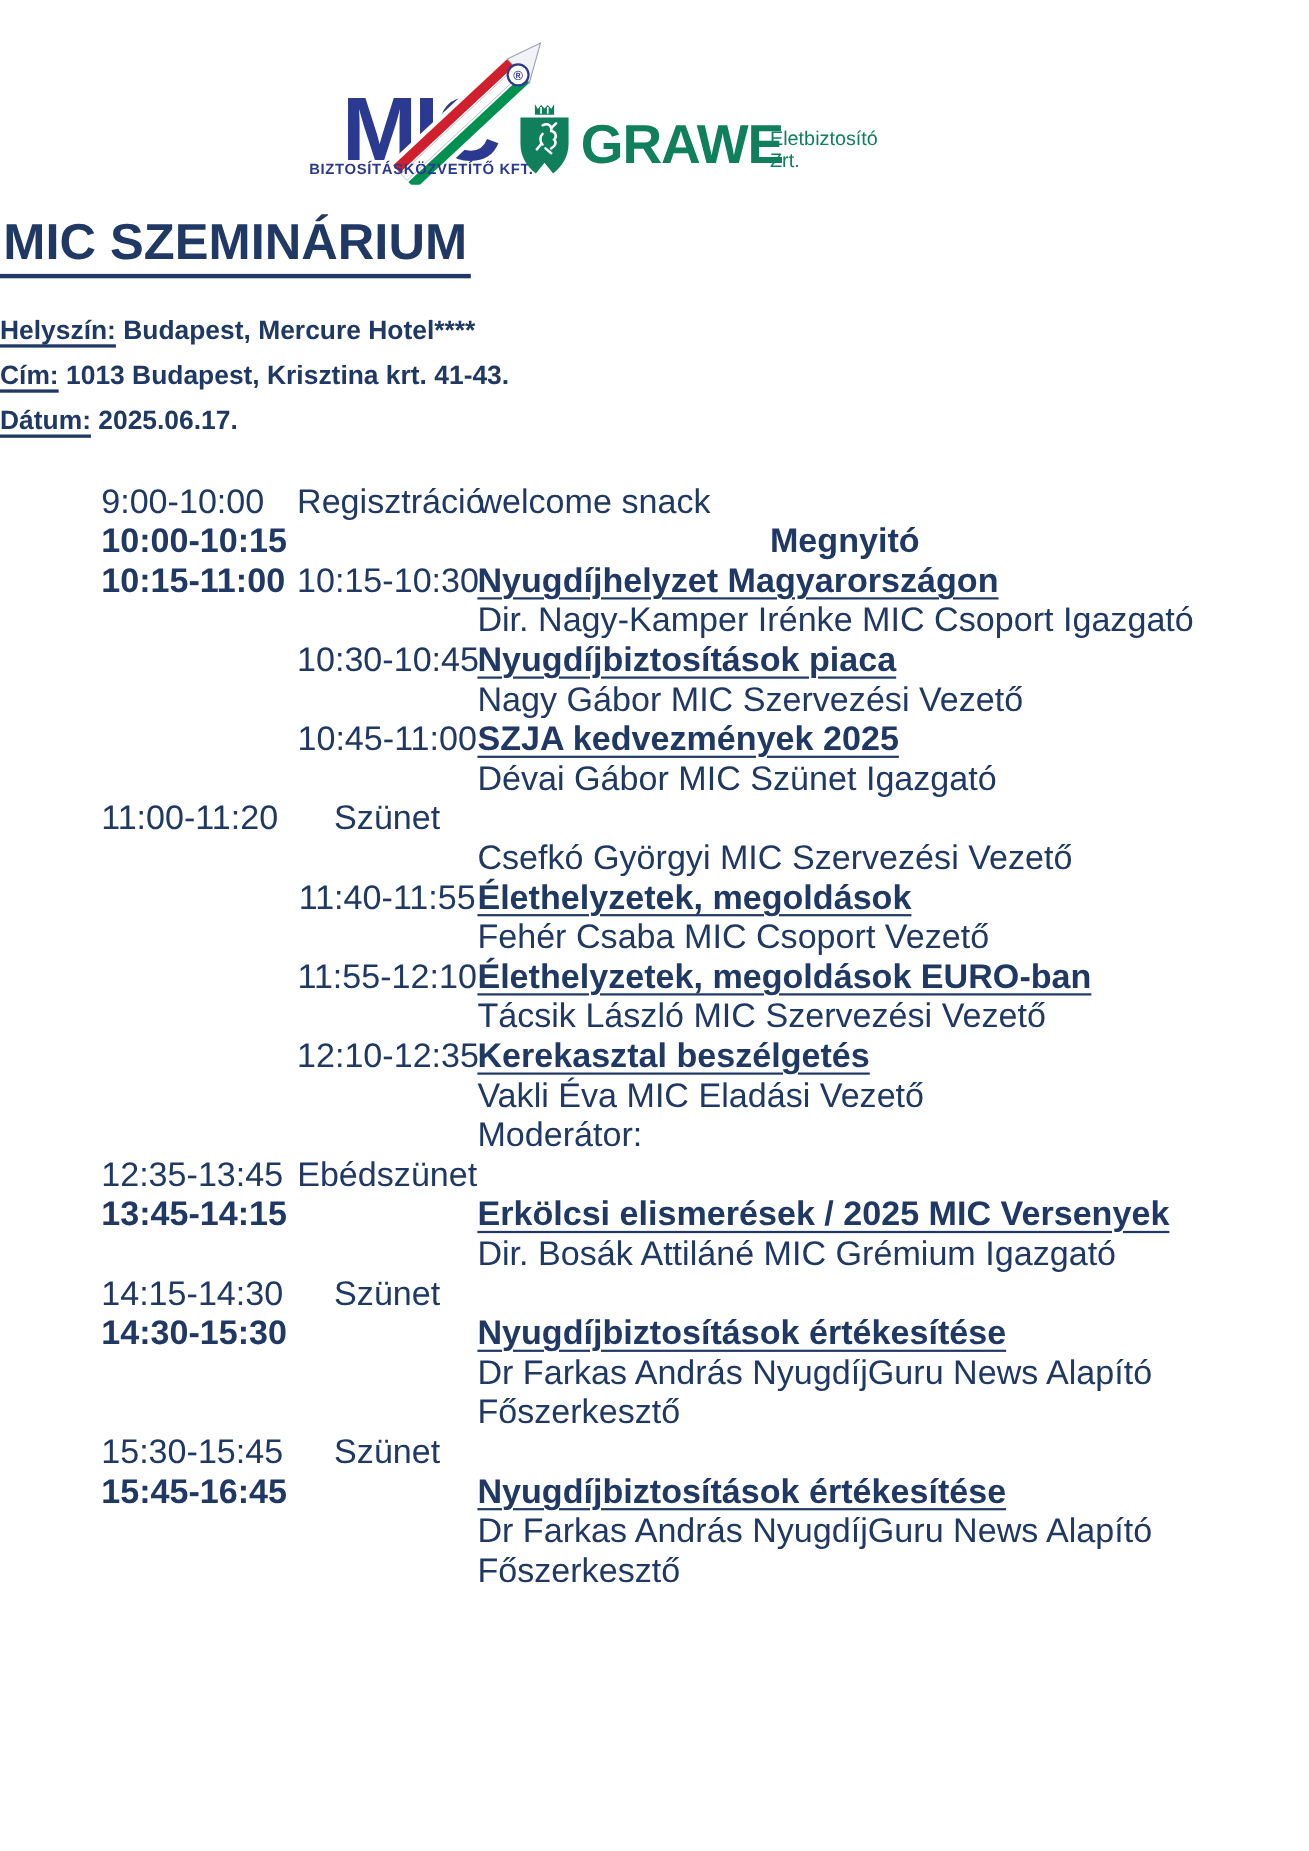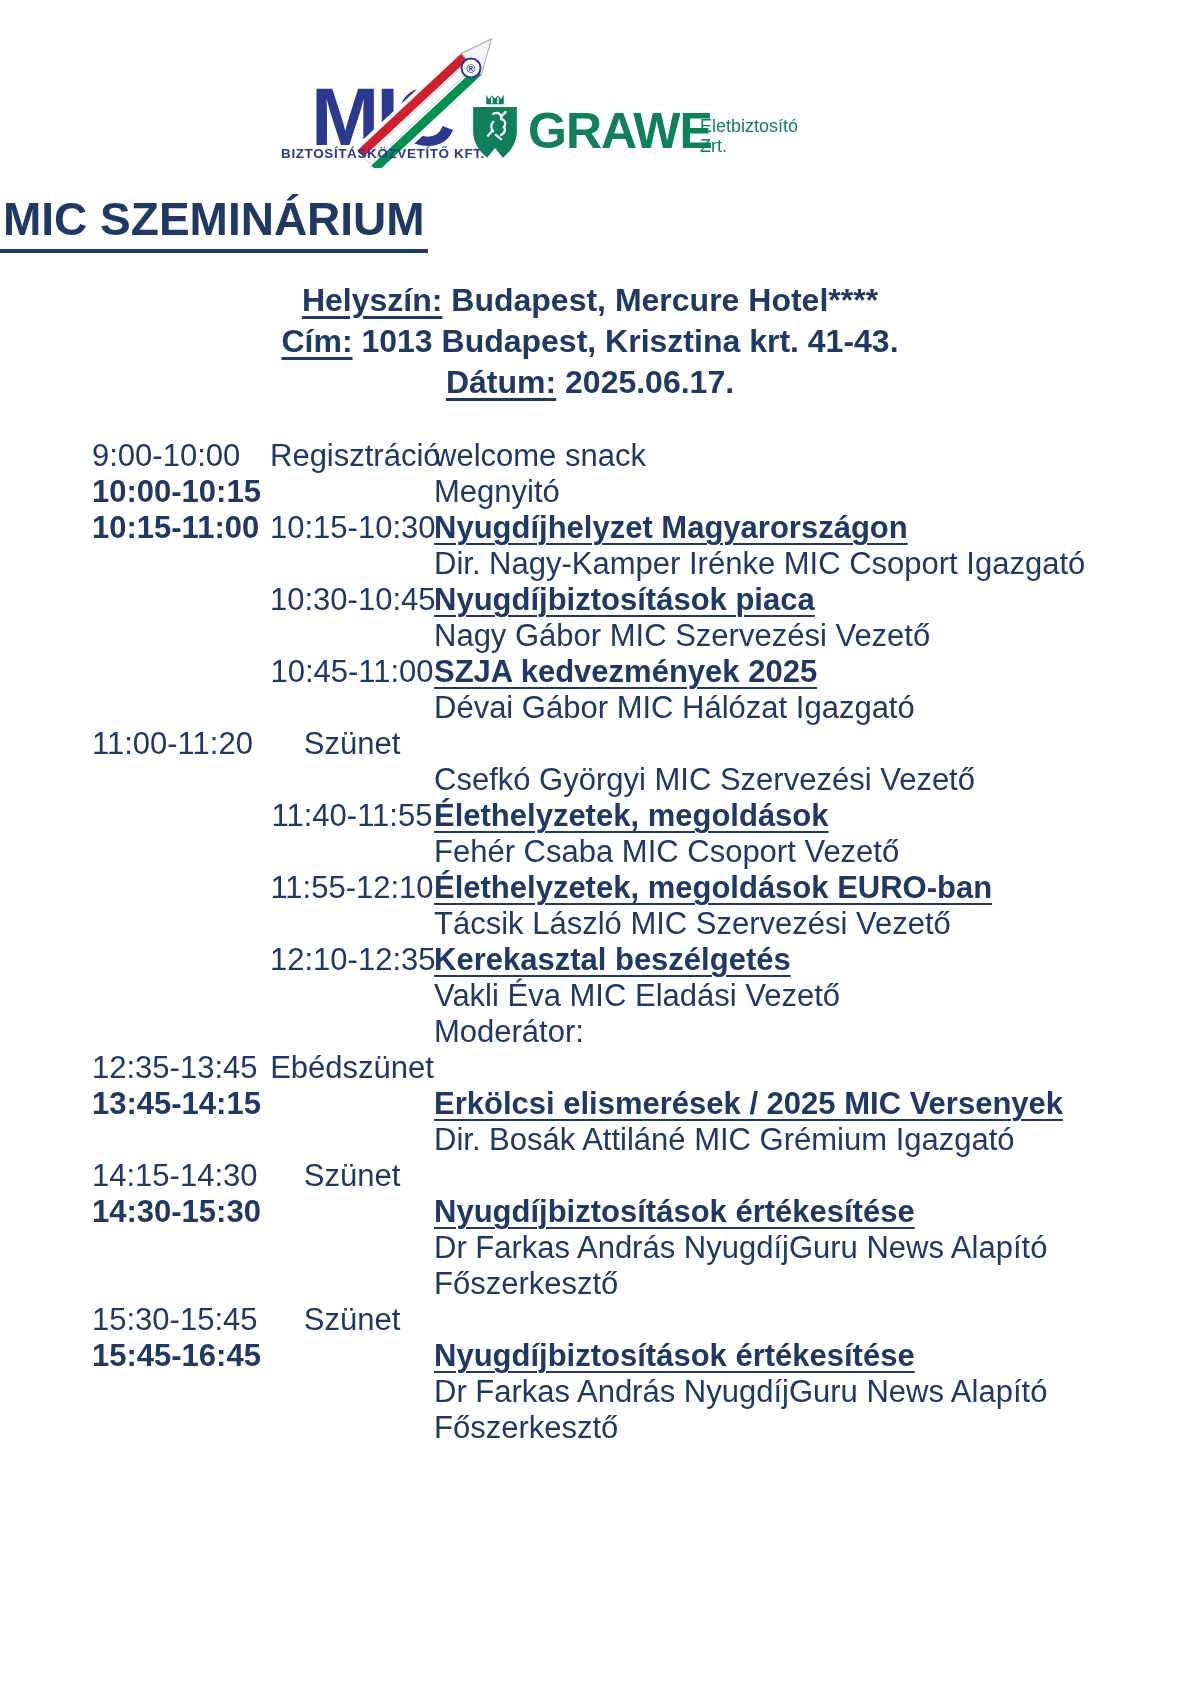--- a/index.html
+++ b/index.html
@@ -34,33 +34,33 @@
   }
   
   .doc-title{
     position:absolute;top:192px;left:0;width:1180px;
     margin:0;
     font-size:46px;font-weight:bold;color:var(--navy);
   }
   .doc-title .u{border-bottom:4px solid var(--navy);padding:0 3px 4px 3px;}
   .info-block{
     position:absolute;top:280px;left:0;width:1180px;
-    text-align:center;font-size:32px;font-weight:bold;line-height:41px;
+    text-align:left;font-size:24px;font-weight:bold;line-height:41px;
   }
   .info-line .lbl{text-decoration:underline;text-decoration-thickness:3px;text-underline-offset:5px;}
   
   .schedule{position:absolute;top:438px;left:92px;width:1010px;font-size:31px;}
   .row{display:grid;grid-template-columns:178px 164px 1fr;min-height:36px;line-height:36px;}
   .c1{text-align:left;white-space:nowrap;}
   .c1.bold{font-weight:bold;}
   .c2{text-align:center;white-space:nowrap;}
   .c3{text-align:left;white-space:nowrap;}
   .c3.title{font-weight:bold;}
   .c3.title .ul{text-decoration:underline;text-decoration-thickness:2px;text-underline-offset:5px;}
-  .c3.bold{font-weight:normal;}
+  .c3.bold{font-weight:bold;text-align:center;}
 </style>
 </head>
 <body>
 
 <div class="page">
 
   <svg class="mic-logo" viewBox="0 0 212 132" xmlns="http://www.w3.org/2000/svg">
     <text x="30" y="109" font-size="82" font-weight="bold" letter-spacing="-3" fill="#2b3990">MIC</text>
 
     <g transform="translate(88,124) rotate(-43)">
@@ -156,21 +156,21 @@
 
     <div class="row">
       <span class="c1"></span>
       <span class="c2">10:45-11:00</span>
       <span class="c3 title"><span class="ul">SZJA kedvezmények 2025</span></span>
     </div>
 
     <div class="row">
       <span class="c1"></span>
       <span class="c2"></span>
-      <span class="c3">Dévai Gábor MIC Hálózat Igazgató</span>
+      <span class="c3">Dévai Gábor MIC Szünet Igazgató</span>
     </div>
 
     <div class="row">
       <span class="c1">11:00-11:20</span>
       <span class="c2">Szünet</span>
       <span class="c3"></span>
     </div>
 
 
     <div class="row">

